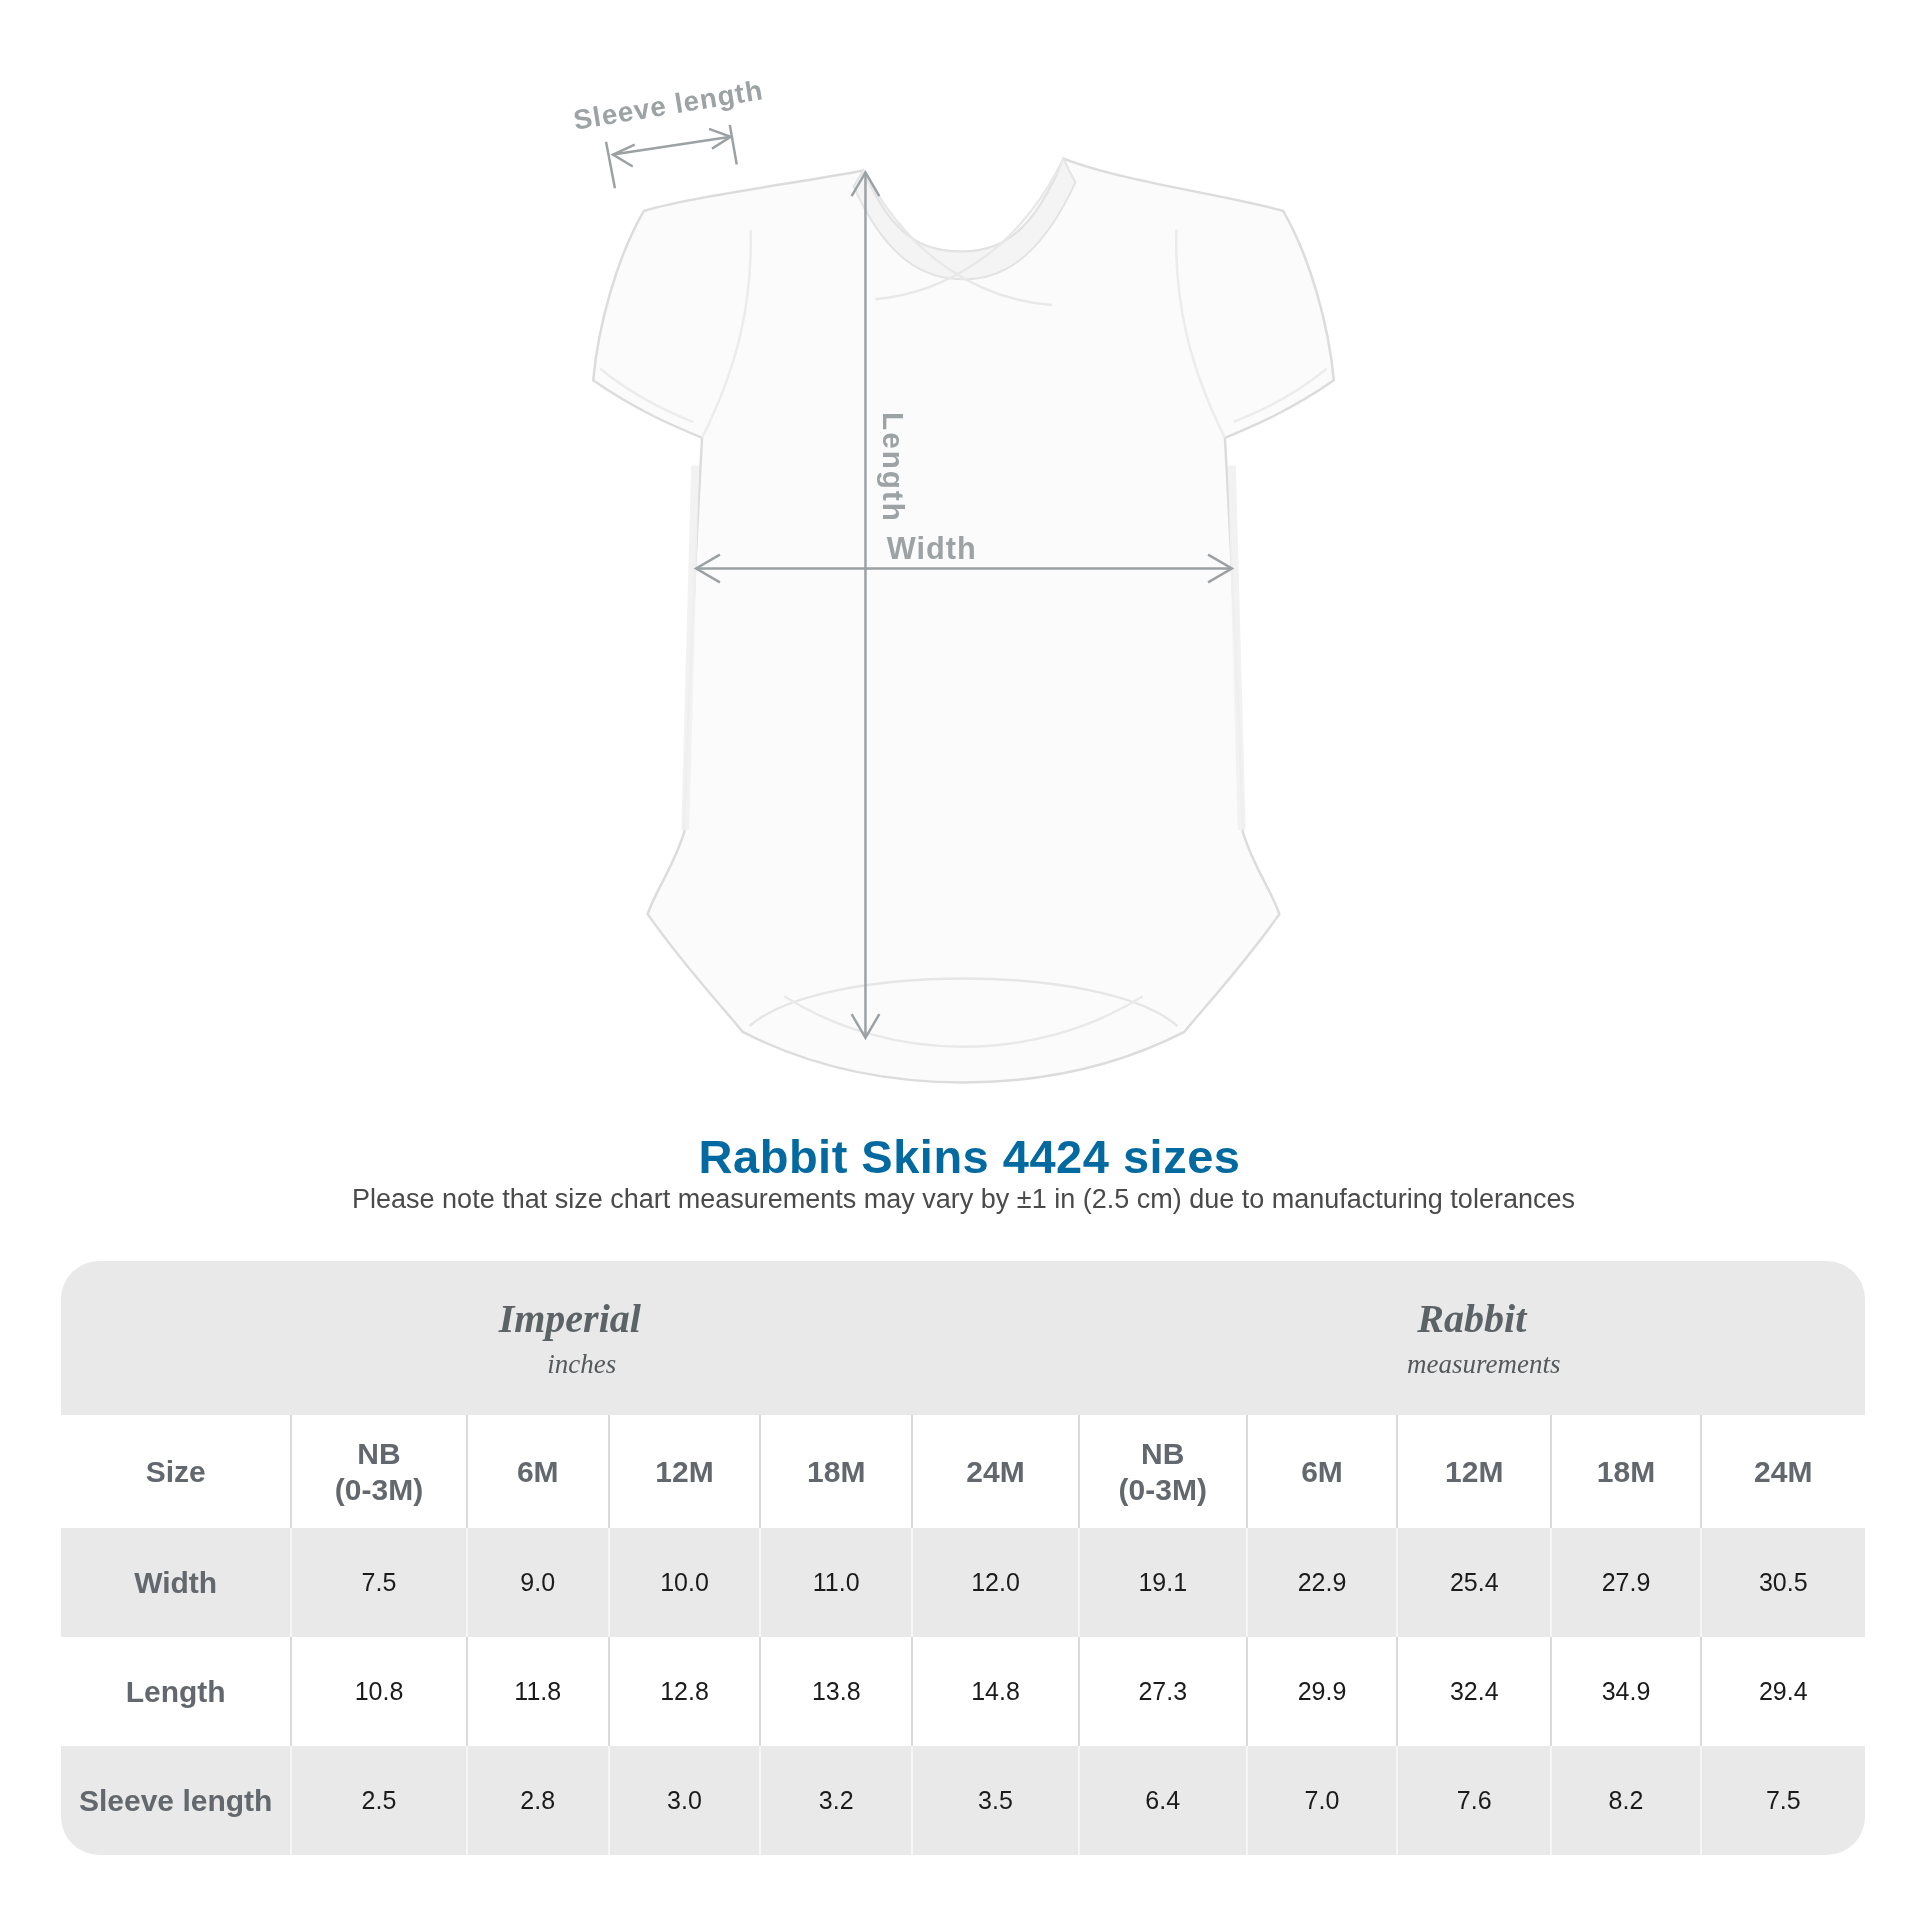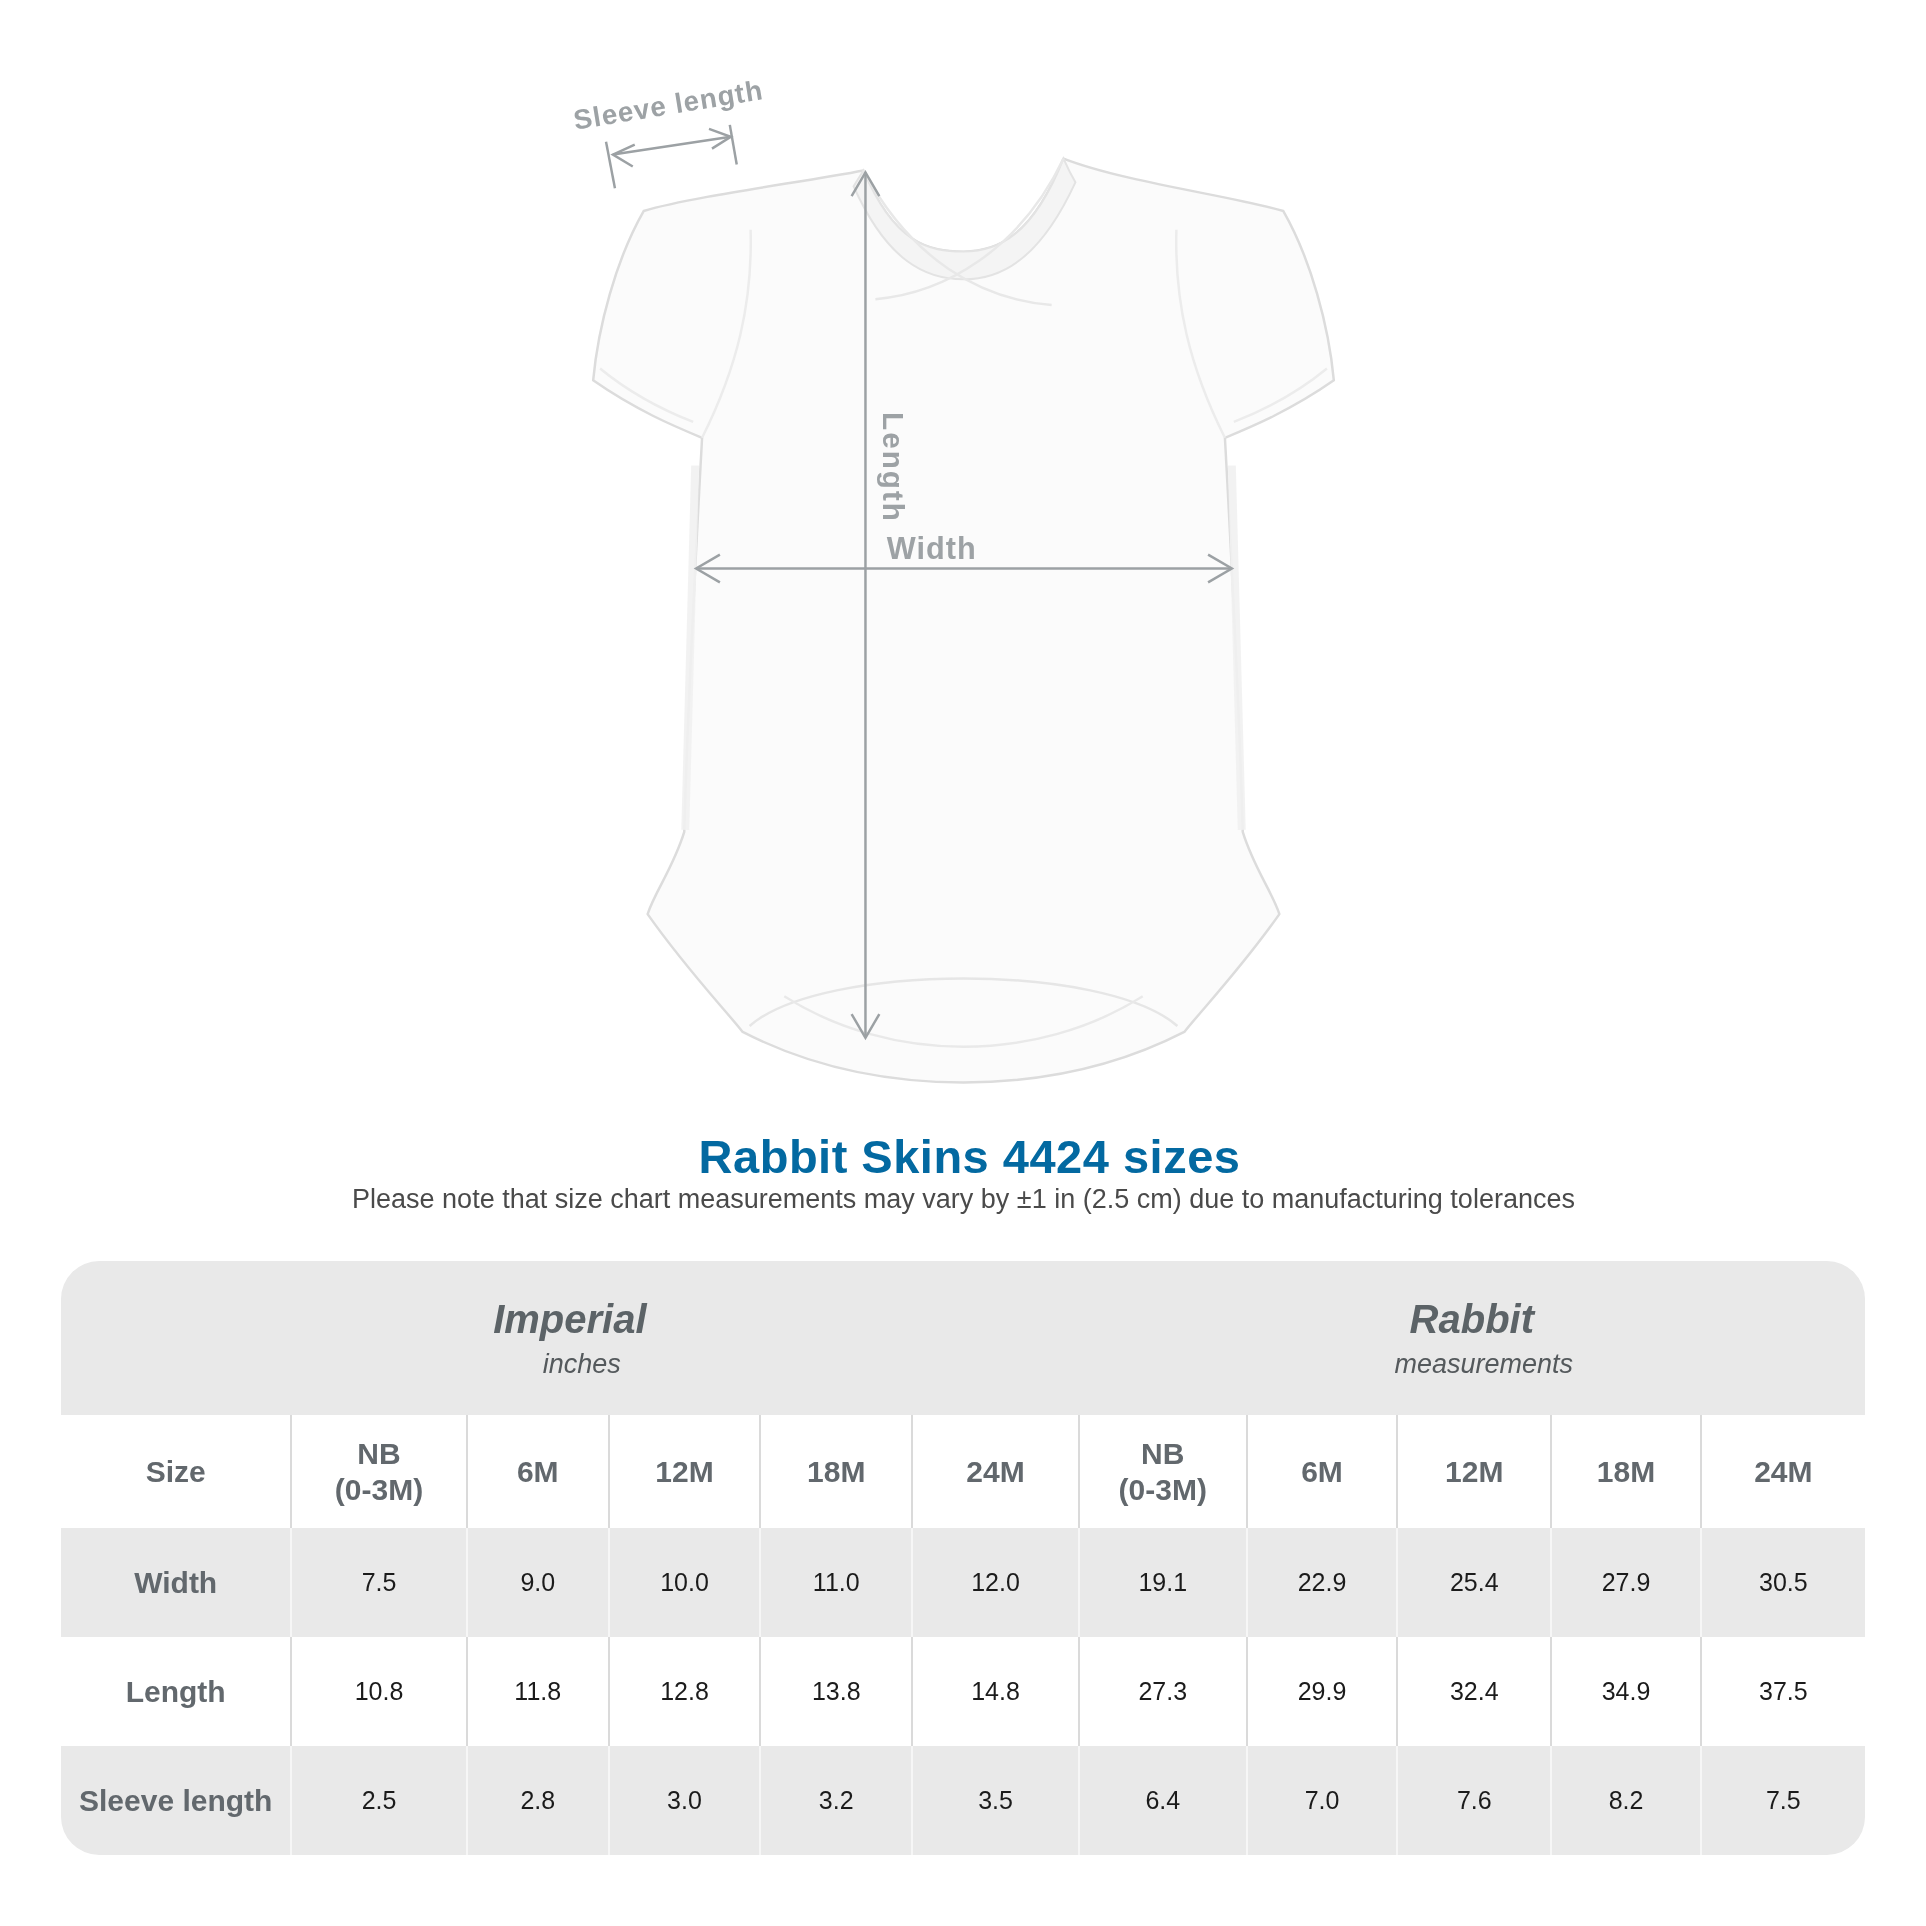--- a/index.html
+++ b/index.html
@@ -21,21 +21,21 @@
     text-align:center;font-size:27px;color:#4a4a4a;
   }
   .table-wrap{
     position:absolute;left:61px;top:1261px;width:1804px;height:594px;
     border-radius:38px;overflow:hidden;background:#ffffff;
   }
   table.size-table{
     border-collapse:collapse;table-layout:fixed;width:1804px;height:594px;
   }
   table.size-table td{padding:0;text-align:center;vertical-align:middle;}
-  tr.band{height:154px;}
+  tr.band{height:154px;font-family:Liberation Serif, serif;}
   tr.band td{background:#e9e9e9;}
   .g-label{font-size:40px;font-weight:bold;font-style:italic;color:#5c6367;line-height:1.1;}
   .g-unit{font-size:27px;font-style:italic;color:#54595c;margin-top:8px;margin-left:24px;}
   tr.colhead{height:113px;}
   tr.colhead td{background:#ffffff;font-weight:bold;font-size:30px;color:#62686d;line-height:1.18;}
   tr.vrow{height:109px;}
   tr.vrow td{font-size:25px;color:#1b1b1b;}
   tr.vrow td.rlabel{font-weight:bold;font-size:30px;color:#62686d;}
   tr.vrow.gray td{background:#e9e9e9;}
   
@@ -178,21 +178,21 @@
         <td class="rlabel">Length</td>
         <td>10.8</td>
         <td>11.8</td>
         <td>12.8</td>
         <td>13.8</td>
         <td>14.8</td>
         <td>27.3</td>
         <td>29.9</td>
         <td>32.4</td>
         <td>34.9</td>
-        <td>37.5</td>
+        <td>29.4</td>
       </tr>
 
       <tr class="vrow gray">
         <td class="rlabel">Sleeve length</td>
         <td>2.5</td>
         <td>2.8</td>
         <td>3.0</td>
         <td>3.2</td>
         <td>3.5</td>
         <td>6.4</td>

